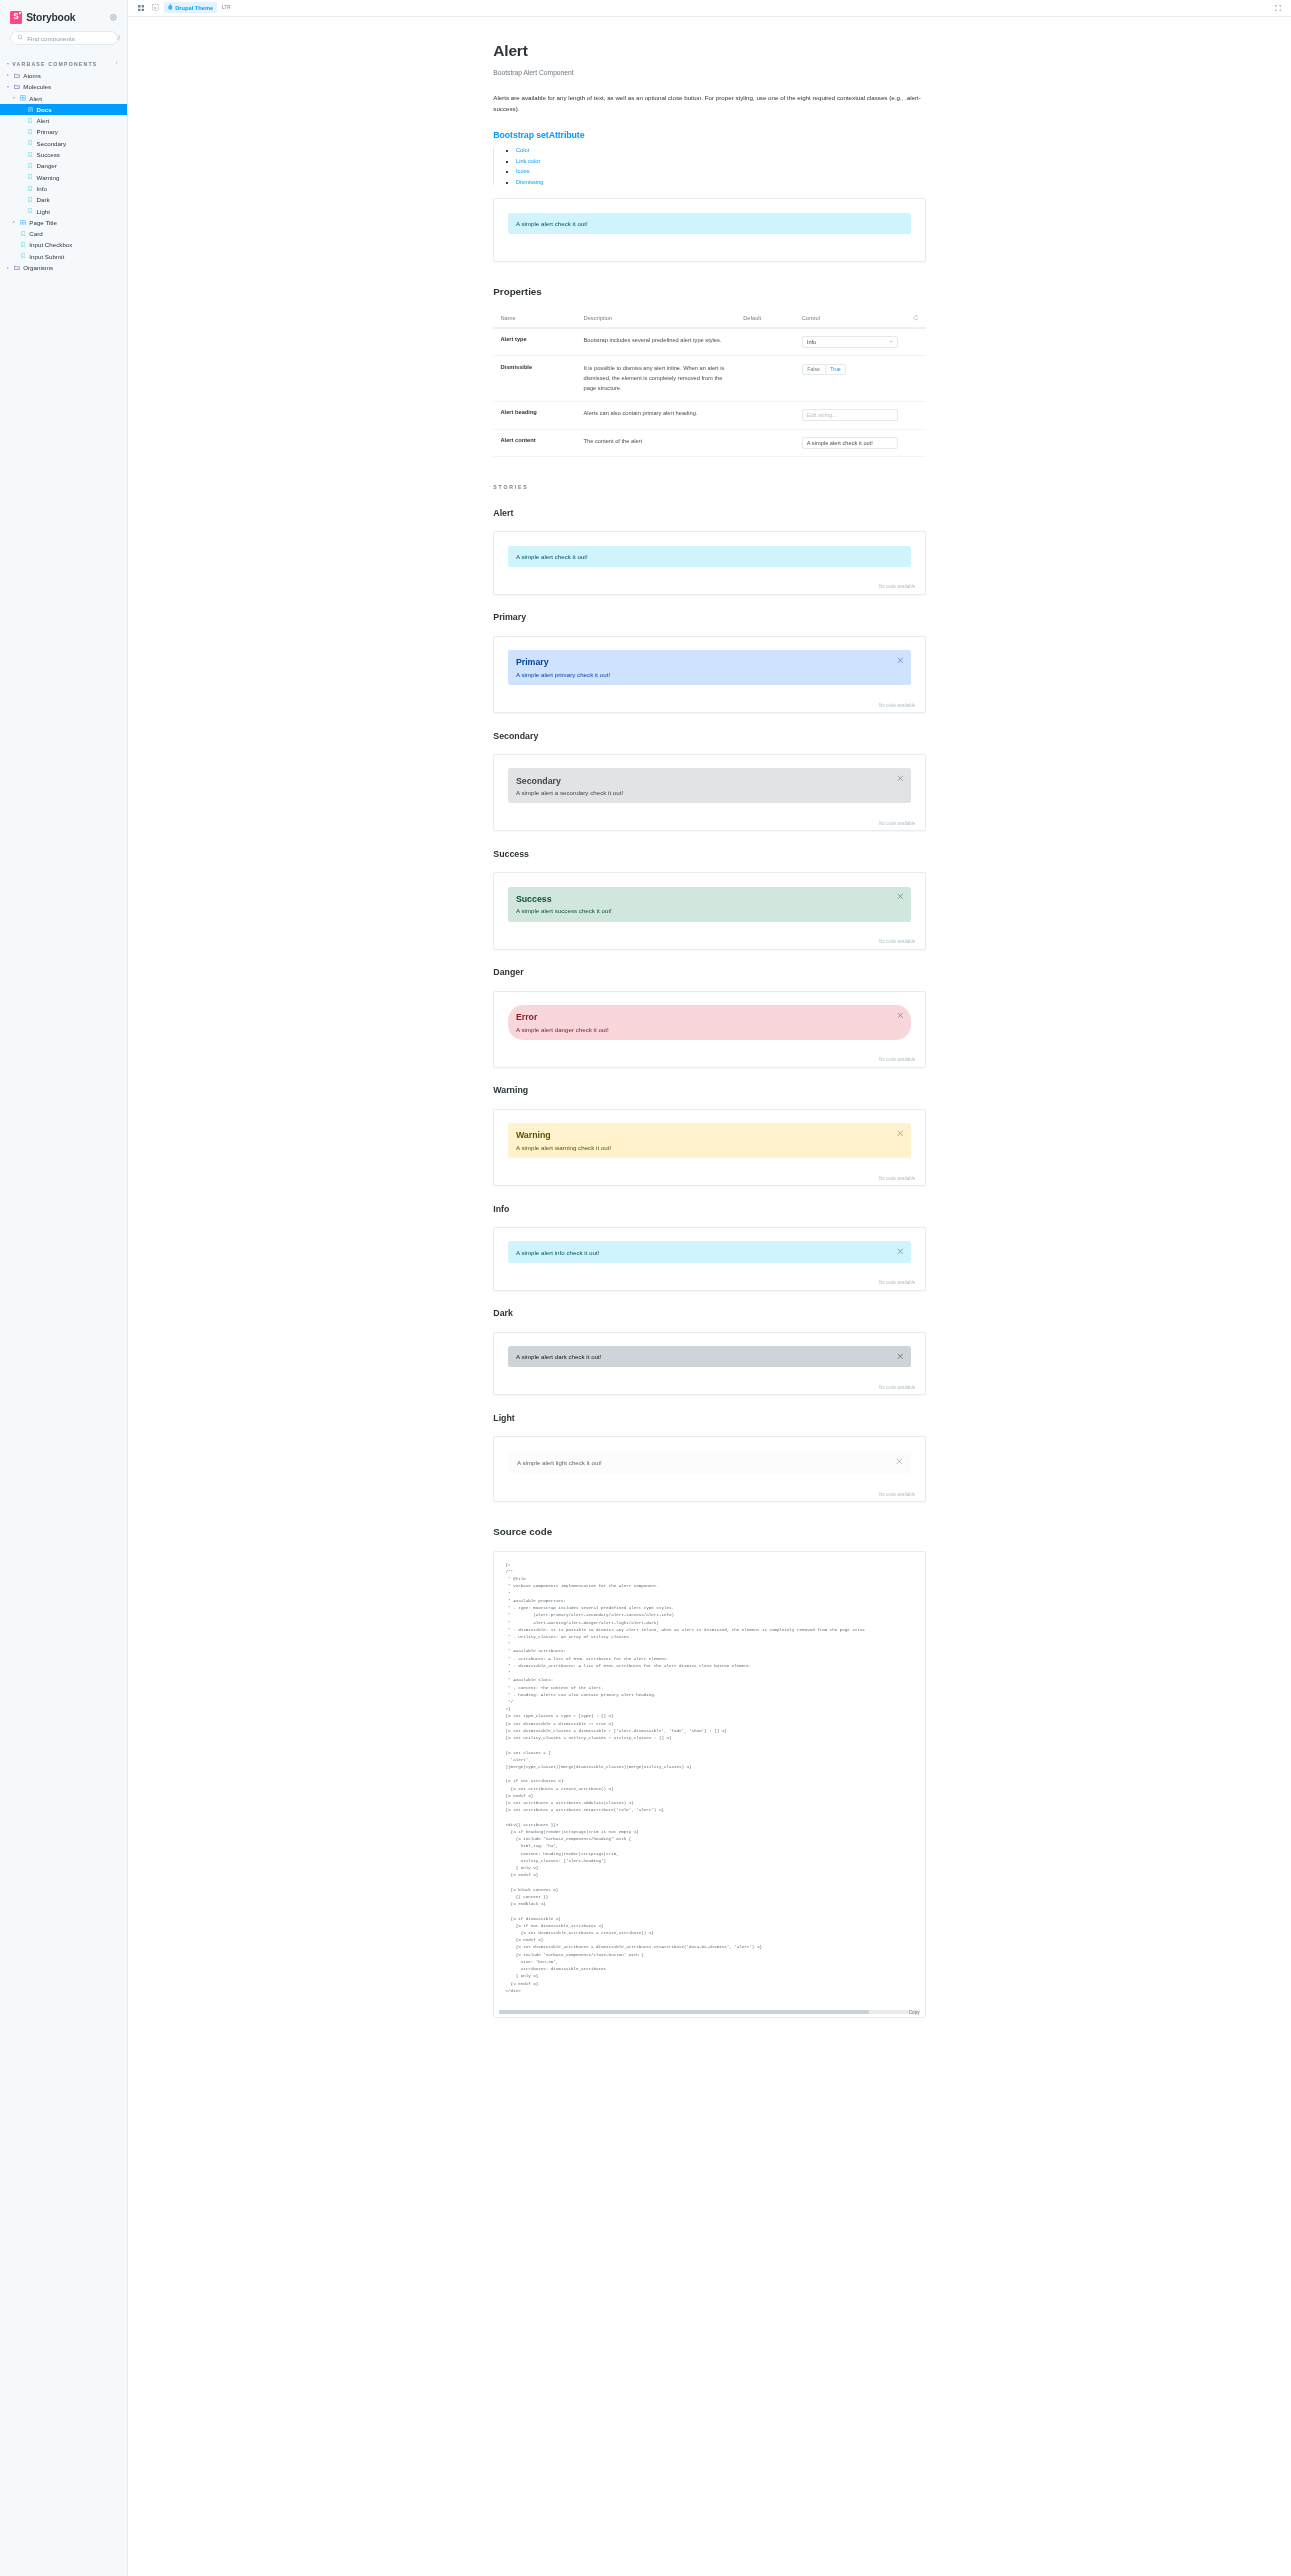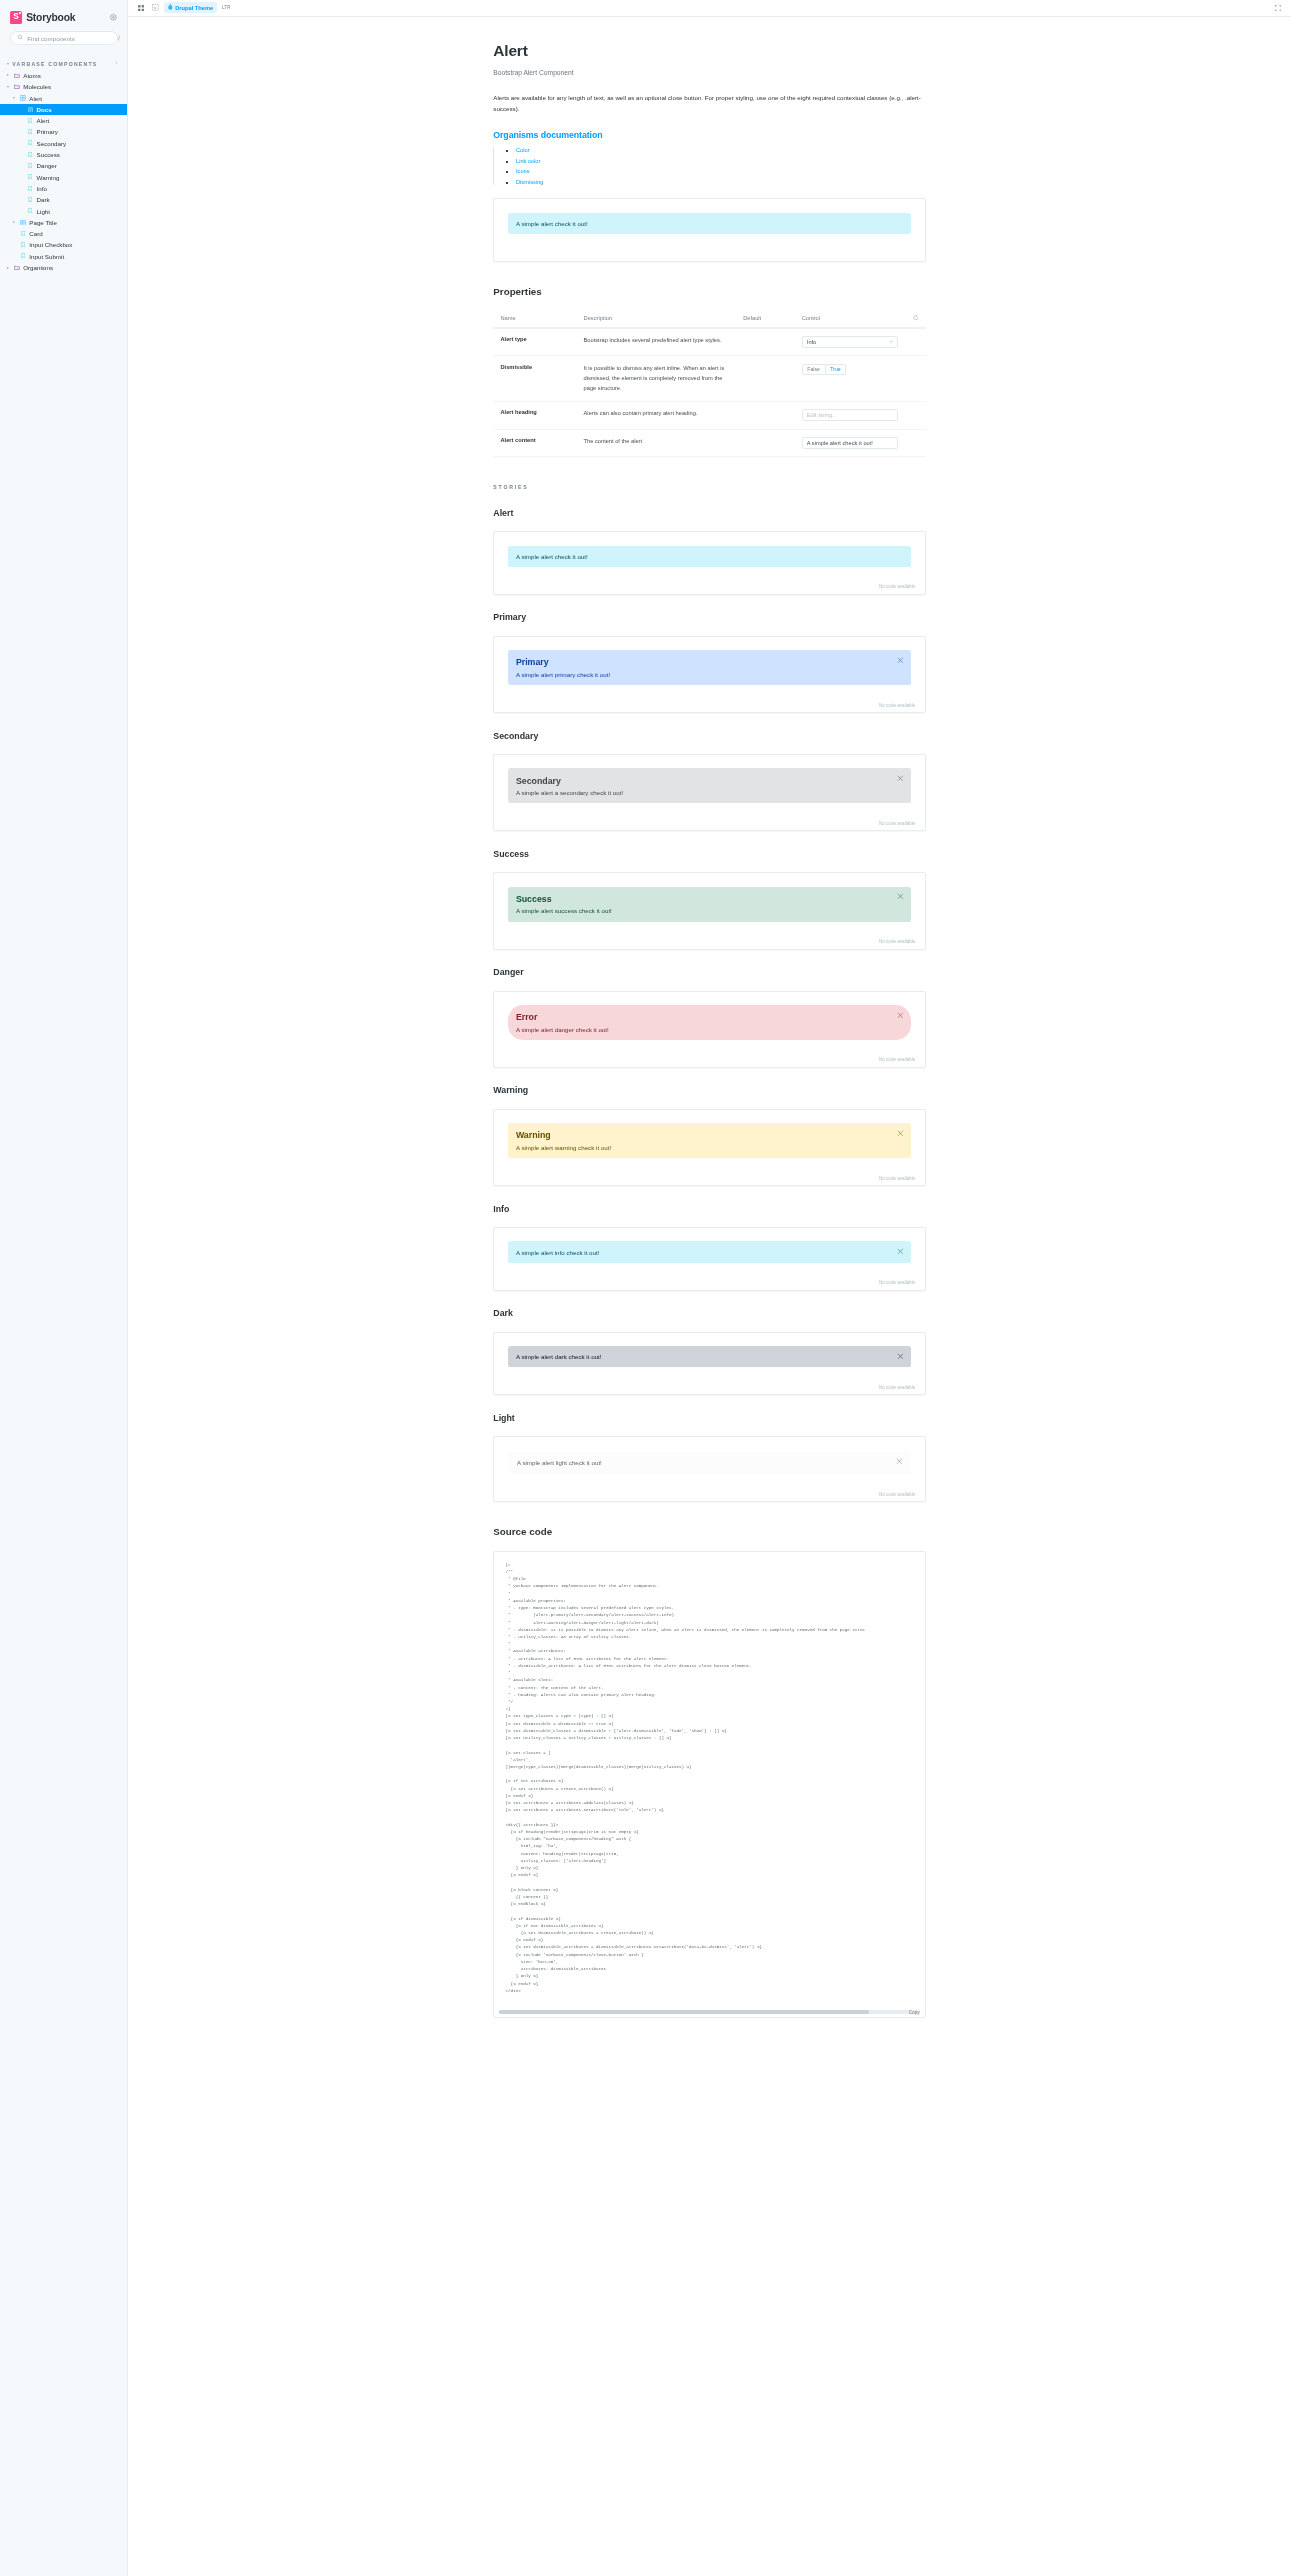--- a/index.html
+++ b/index.html
@@ -457,21 +457,21 @@
         </div>
       </div>
     </div>
 
     <div class="docs">
 
       <h1 class="doc-title">Alert</h1>
       <div class="doc-sub">Bootstrap Alert Component</div>
       <p class="doc-para">Alerts are available for any length of text, as well as an optional close button. For proper styling, use one of the eight required contextual classes (e.g., .alert-success).</p>
 
-      <h2 class="doc-h2">Organisms documentation</h2>
+      <h2 class="doc-h2">Bootstrap setAttribute</h2>
       <ul class="doc-list" id="doc-links">
           <li><a href="#">Color</a></li>
           <li><a href="#">Link color</a></li>
           <li><a href="#">Icons</a></li>
           <li><a href="#">Dismissing</a></li>
         </ul>
 
       <div class="preview tall">
         <div class="alert a-info">
           <span>A simple alert check it out!</span>

